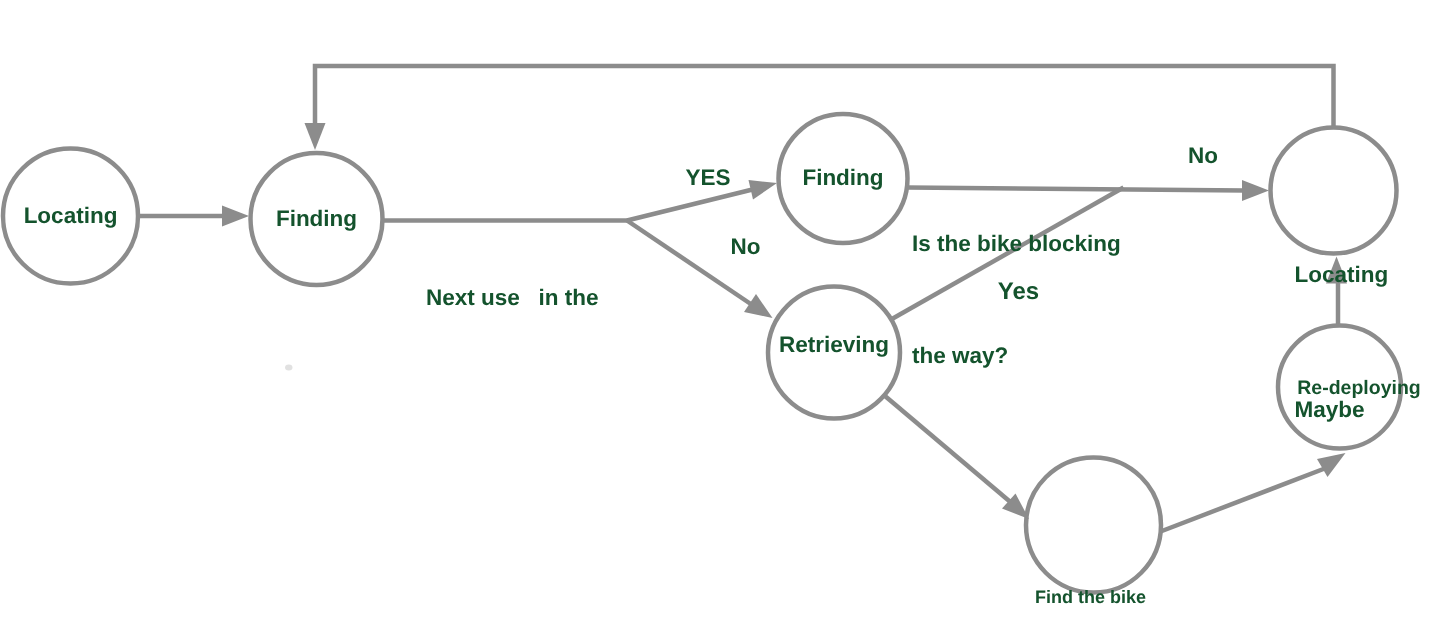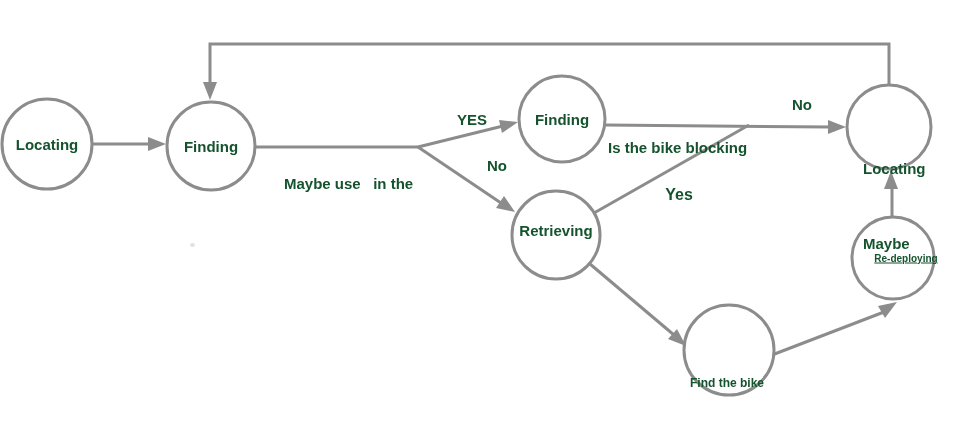--- a/index.html
+++ b/index.html
@@ -21,37 +21,37 @@
     top: 0;
   }
   .lbl {
     position: absolute;
     font-weight: 700;
     color: #14532d;
     font-size: 15px;
     white-space: pre;
     z-index: 2;
   }
-  .lbl .line { display: block; }
+  .lbl .line { display: block; margin-top: 15px; }
   .center {
     transform: translate(-50%, -50%);
     text-align: center;
   }
   .maybe-use      { left: 284px; top: 126px; line-height: 23px; }
   .yes-upper      { left: 472px; top: 119px; }
   .no-upper       { left: 497px; top: 165px; }
   .bike-blocking  { left: 608px; top: 98px;  line-height: 20px; }
   .no-right       { left: 802px; top: 104px; }
   .yes-lower      { left: 679px; top: 195px; font-size: 16px; }
   .n-locating     { left: 47px;  top: 144px; }
   .n-finding      { left: 211px; top: 146px; }
   .n-deciding     { left: 562px; top: 119px; }
   .n-retrieving   { left: 556px; top: 230px; }
   .n-locating-next{ left: 863px; top: 106px; line-height: 25px; text-align: left; }
-  .n-redeploying  { left: 906px; top: 258px; font-size: 10px; text-decoration: underline; }
+  .n-redeploying  { left: 906px; top: 258px; font-size: 13px; }
   .n-findbest     { left: 690px; top: 333px; font-size: 12px; line-height: 20px; text-align: left; }
   .speck {
     position: absolute;
     left: 190px; top: 243px;
     width: 5px; height: 4px;
     background: #d9d9d9;
     border-radius: 50%;
     opacity: .8;
     z-index: 1;
   }
@@ -108,25 +108,26 @@
     <span class="line">Locating</span>
     <span class="line">Maybe</span>
   </div>
   <div class="lbl center n-redeploying">Re-deploying</div>
   <div class="lbl n-findbest">
     <span class="line">Find the bike</span>
     
   </div>
 
   <div class="lbl maybe-use">
-    <span class="line">Maybe use   in the</span>
+    <span class="line">Next use   in the</span>
   </div>
   <div class="lbl center yes-upper">YES</div>
   <div class="lbl center no-upper">No</div>
   <div class="lbl bike-blocking">
     <span class="line">Is the bike blocking</span>
+    <span class="line">the way?</span>
   </div>
   <div class="lbl center no-right">No</div>
   <div class="lbl center yes-lower">Yes</div>
 
   <div class="speck"></div>
 
 </div>
 
 </body></html>

